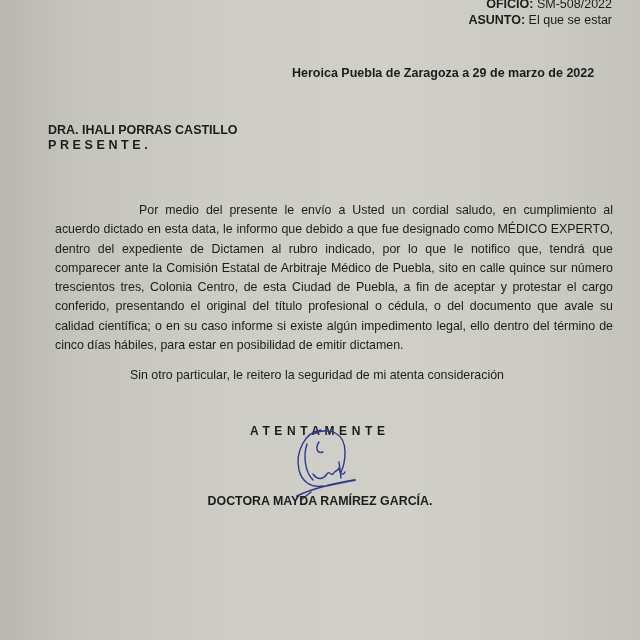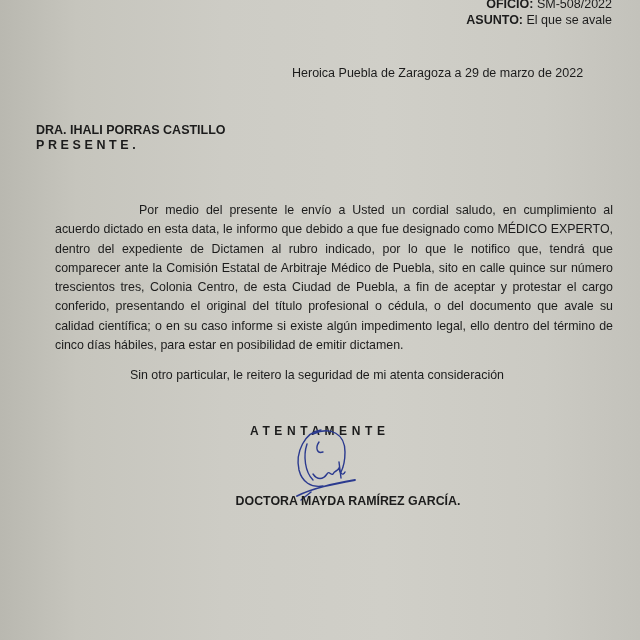--- a/index.html
+++ b/index.html
@@ -5,46 +5,46 @@
   html, body { margin: 0; padding: 0; }
   body {
     width: 640px; height: 640px; overflow: hidden; position: relative;
     background: linear-gradient(90deg, #b9b8b0 0%, #c6c5bd 12%, #cdccc5 35%, #d0cfc8 60%, #cbcac3 85%, #c3c2bb 100%);
     font-family: "Liberation Sans", sans-serif;
     color: #1c1c1c;
   }
   .page { position: absolute; inset: 0; }
   .hdr { position: absolute; right: 28px; top: -3px; text-align: right; font-size: 12.5px; line-height: 15.5px; }
   .hdr b { font-weight: bold; }
-  .date { position: absolute; left: 292px; top: 66px; font-size: 12.5px; }
-  .addr { position: absolute; left: 36px; top: 123px; font-size: 12.5px; font-weight: bold; line-height: 15px; }
+  .date { position: absolute; left: 292px; top: 66px; font-size: 12.5px; font-weight: bold; }
+  .addr { position: absolute; left: 48px; top: 123px; font-size: 12.5px; font-weight: bold; line-height: 15px; }
   .addr .spaced { letter-spacing: 3.6px; }
   .body-p {
     position: absolute; left: 50px; top: 196px; width: 558px;
     font-size: 12.4px; line-height: 19.3px; text-align: justify;
     text-indent: 84px; margin: 5px;
   }
   .closing { position: absolute; left: 130px; top: 368px; font-size: 12.4px; }
   .atentamente { position: absolute; left: 250px; top: 424px; font-size: 12px; font-weight: bold; letter-spacing: 4.6px; }
   .sign { position: absolute; left: 283px; top: 422px; width: 90px; height: 80px; }
-  .signer { position: absolute; left: 200px; top: 493px; width: 240px; text-align: center; font-size: 12.4px; font-weight: bold; line-height: 16px; margin-left: 28px; }
+  .signer { position: absolute; left: 200px; top: 493px; width: 240px; text-align: center; font-size: 12.4px; font-weight: bold; line-height: 16px; }
 </style>
 </head>
 <body>
 
 <div class="page">
 
   <div class="hdr">
     <div>
       <b>OFICIO:</b>
       <span>SM-508/2022</span>
     </div>
     <div>
       <b>ASUNTO:</b>
-      <span>El que se avale</span>
+      <span>El que se estar</span>
     </div>
   </div>
 
   <div class="date">Heroica Puebla de Zaragoza a 29 de marzo de 2022</div>
 
   <div class="addr">
     <div>DRA. IHALI PORRAS CASTILLO</div>
     <div class="spaced">PRESENTE.</div>
   </div>
 

